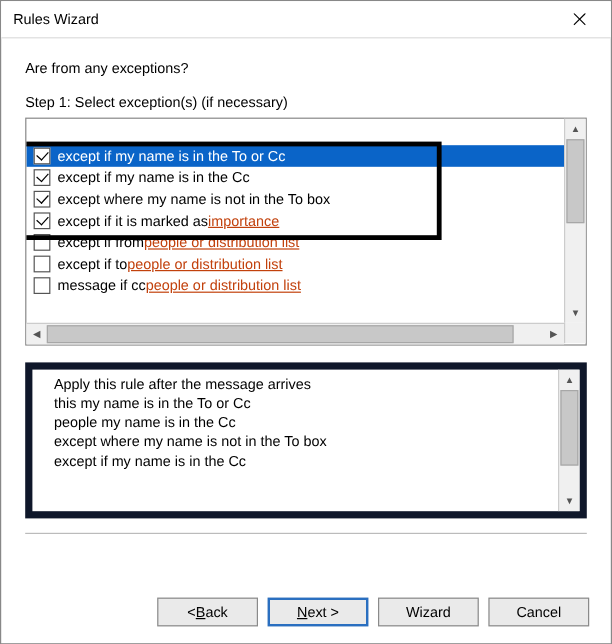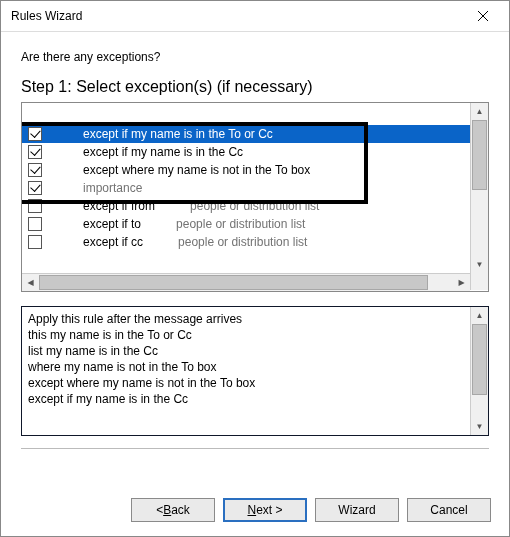--- a/index.html
+++ b/index.html
@@ -35,21 +35,21 @@
     background:transparent;border:none;
   }
   .close-btn svg{width:10px;height:10px;stroke:#000;stroke-width:1}
   .content{
     padding:14px 20px 0 20px;
     flex:1;
     display:flex;flex-direction:column;
     min-height:0;
   }
   .question{margin:4px 0 14px 0;font-size:12px}
-  .step-label{font-size:16px;margin-bottom:6px}
+  .step-label{font-size:12px;margin-bottom:6px}
 
   
   .listbox{
     border:1px solid #888;
     height:190px;
     box-sizing:border-box;
     display:flex;flex-direction:column;
     margin-bottom:14px;
     position:relative;
   }
@@ -91,21 +91,20 @@
     background:#c8c8c8;border:1px solid #a7a7a7;box-sizing:border-box;
   }
   .corner{width:17px;height:17px;background:#f0f0f0;border-left:1px solid #ccc}
 
   .row{
     display:flex;align-items:center;
     height:18px;
     padding:0 2px 0 6px;
     white-space:nowrap;
     font-size:12px;
-    gap:35px;
   }
   .row .chk{
     width:14px;height:14px;
     border:1px solid #555;
     box-sizing:border-box;
     background:#fff;
     margin-right:6px;
     display:flex;align-items:center;justify-content:center;
     flex-shrink:0;
   }
@@ -122,26 +121,27 @@
   .highlight-box{
     position:absolute;
     border:4px solid #000;
     box-sizing:border-box;
     pointer-events:none;
     z-index:10;
   }
 
   
   .descbox{
-    border:1px solid #0f172a;
+    border:6px solid #0f172a;
     height:130px;
     box-sizing:border-box;
     display:flex;
     overflow:hidden;
     font-size:12px;
+    padding-left:12px;
   }
   .descbody{flex:1;padding:4px 6px;line-height:16px;overflow:hidden}
   .desc-scroll{
     width:17px;background:#f0f0f0;border-left:1px solid #ccc;
     display:flex;flex-direction:column;
   }
   .desc-scroll .arrow{height:17px;display:flex;align-items:center;justify-content:center;font-size:8px;color:#555}
   .desc-track{flex:1;position:relative}
   .desc-thumb{position:absolute;left:1px;right:1px;top:0;height:75%;background:#c8c8c8;border:1px solid #a7a7a7;box-sizing:border-box}
 
@@ -155,40 +155,40 @@
     width:84px;height:24px;
     border:1px solid #8a8a8a;
     background:#eaeaea;
     font-size:12px;
     font-family:inherit;
     padding:0;
     display:flex;align-items:center;justify-content:center;
   }
   .btn.default{border:2px solid #2a6fc0;background:#eaeaea}
   .u{text-decoration:underline}
-  .link{color:#737373;cursor:pointer}
+  .link{color:#c2410c;text-decoration:underline;cursor:pointer}
 </style>
 </head>
 <body>
 
 <div class="window">
 
   <div class="titlebar">
     <span class="title-text">Rules Wizard</span>
     <button class="close-btn">
       <svg viewBox="0 0 10 10">
           <line x1="0" y1="0" x2="10" y2="10"></line>
           <line x1="10" y1="0" x2="0" y2="10"></line>
         </svg>
     </button>
   </div>
 
   <div class="content">
 
-    <div class="question">Are there any exceptions?</div>
+    <div class="question">Are from any exceptions?</div>
     <div class="step-label">Step 1: Select exception(s) (if necessary)</div>
 
     <div class="listbox">
       <div class="list-viewport">
         <div class="list-body" id="list-body">
             <div style="height: 22px;"></div>
 
           <div class="highlight-box" style="left:-14px;top:19px;width:360px;height:82px"></div>
         <div class="row sel">
               <span class="chk checked"></span>
@@ -197,35 +197,36 @@
             <div class="row">
               <span class="chk checked"></span>
               <span>except if my name is in the Cc</span>
             </div>
             <div class="row">
               <span class="chk checked"></span>
               <span>except where my name is not in the To box</span>
             </div>
             <div class="row">
               <span class="chk checked"></span>
+              <span>except if it is marked as </span>
               <span class="link">importance</span>
             </div>
             <div class="row">
               <span class="chk"></span>
               <span>except if from </span>
               <span class="link">people or distribution list</span>
             </div>
             <div class="row">
               <span class="chk"></span>
               <span>except if to </span>
               <span class="link">people or distribution list</span>
             </div>
             <div class="row">
               <span class="chk"></span>
-              <span>except if cc </span>
+              <span>message if cc </span>
               <span class="link">people or distribution list</span>
             </div>
           </div>
         <div class="v-scroll">
           <div class="arrow">▲</div>
           <div class="v-track">
               <div class="v-thumb"></div>
             </div>
           <div class="arrow">▼</div>
         </div>
@@ -240,22 +241,21 @@
         </div>
         <div class="corner"></div>
       </div>
     </div>
 
 
     <div class="descbox">
       <div class="descbody" id="desc-body">
           <div>Apply this rule after the message arrives</div>
           <div>this my name is in the To or Cc</div>
-          <div>list my name is in the Cc</div>
-          <div>where my name is not in the To box</div>
+          <div>people my name is in the Cc</div>
           <div>except where my name is not in the To box</div>
           <div>except if my name is in the Cc</div>
         </div>
       <div class="desc-scroll">
         <div class="arrow">▲</div>
         <div class="desc-track">
             <div class="desc-thumb"></div>
           </div>
         <div class="arrow">▼</div>
       </div>

